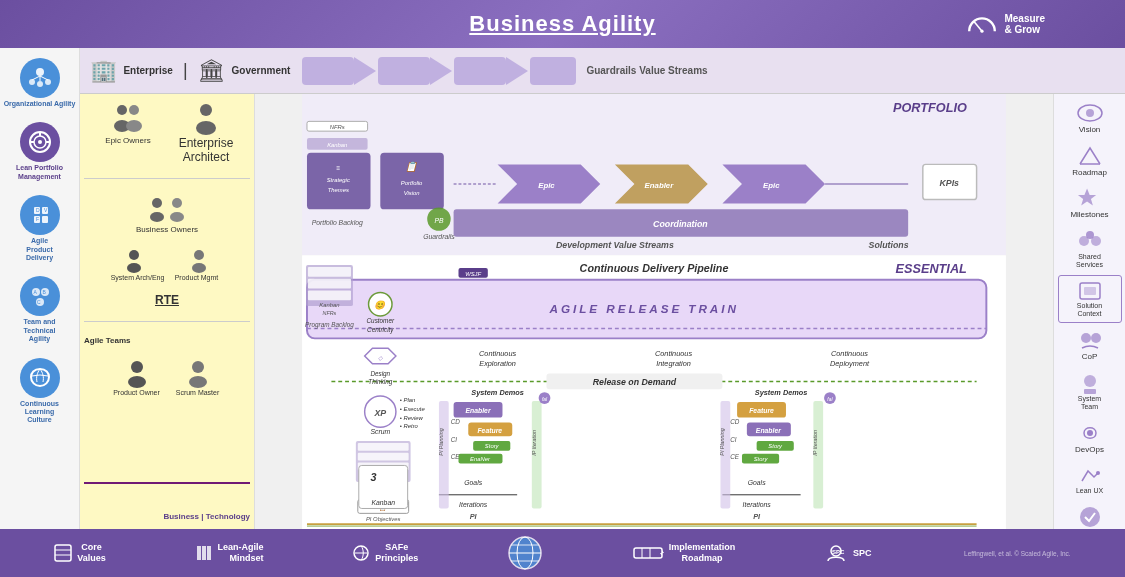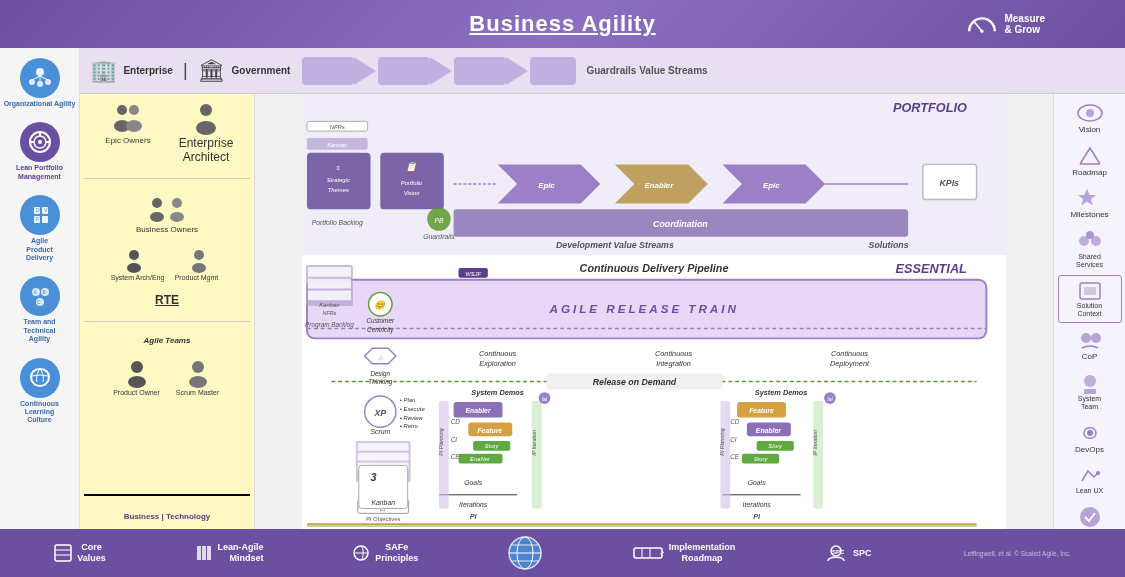--- a/index.html
+++ b/index.html
@@ -381,21 +381,21 @@
               <span style="font-size:7px;color:#333;text-align:center;">Product
 Mgmt</span>
             </div>
           </div>
           <div style="display:flex;justify-content:center;">
             <span style="font-size:12px;color:#333;font-weight:bold;text-decoration:underline;">RTE</span>
           </div>
 
           <div style="border-top:1px solid #ccc;margin:2px 0;"></div>
 
-          <div style="display:flex;justify-content:center;font-style:italic;">
+          <div style="display:flex;">
             <span style="font-size:8px;color:#333;font-weight:bold;">Agile Teams</span>
           </div>
           <div style="display:flex;gap:6px;justify-content:center;">
             <div class="person-block" style="width:55px;">
               <svg width="32" height="32" viewBox="0 0 32 32">
                 <circle cx="16" cy="10" r="6" fill="#555"></circle>
                 <ellipse cx="16" cy="25" rx="9" ry="6" fill="#555"></ellipse>
               </svg>
               <span style="font-size:7px;color:#333;text-align:center;">Product
 Owner</span>
@@ -403,21 +403,21 @@
             <div class="person-block" style="width:55px;">
               <svg width="32" height="32" viewBox="0 0 32 32">
                 <circle cx="16" cy="10" r="6" fill="#777"></circle>
                 <ellipse cx="16" cy="25" rx="9" ry="6" fill="#777"></ellipse>
               </svg>
               <span style="font-size:7px;color:#333;text-align:center;">Scrum
 Master</span>
             </div>
           </div>
 
-          <div style="margin-top:auto;border-top:2px solid #000000;padding-top:9px;text-align:center;">
+          <div style="margin-top:auto;border-top:2px solid #701a75;padding-top:21px;text-align:right;">
             <span style="font-size:8px;color:#5a3e8a;font-weight:bold;">Business | Technology</span>
           </div>
         </div>
 
         <div class="diagram-wrapper">
           <svg class="full-diagram" viewBox="0 0 720 445" preserveAspectRatio="xMidYMid meet">
 
             <rect x="0" y="0" width="720" height="165" fill="#f0ecf8" rx="0"></rect>
 
             <text x="680" y="18" font-size="13" font-weight="bold" fill="#5a3e8a" text-anchor="end">PORTFOLIO</text>

